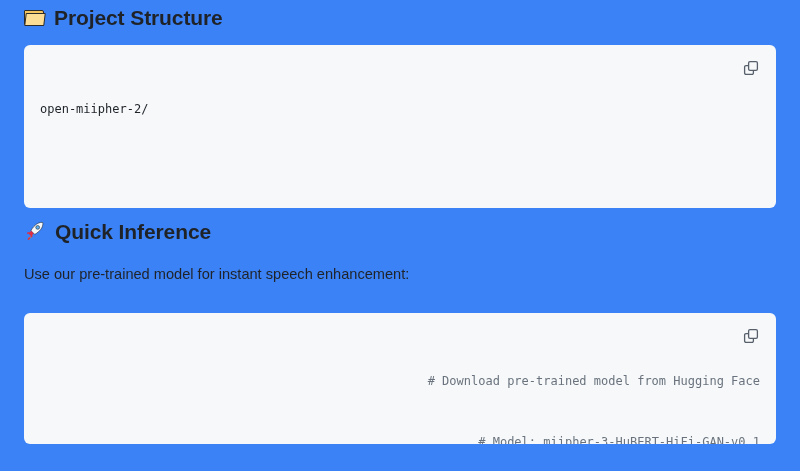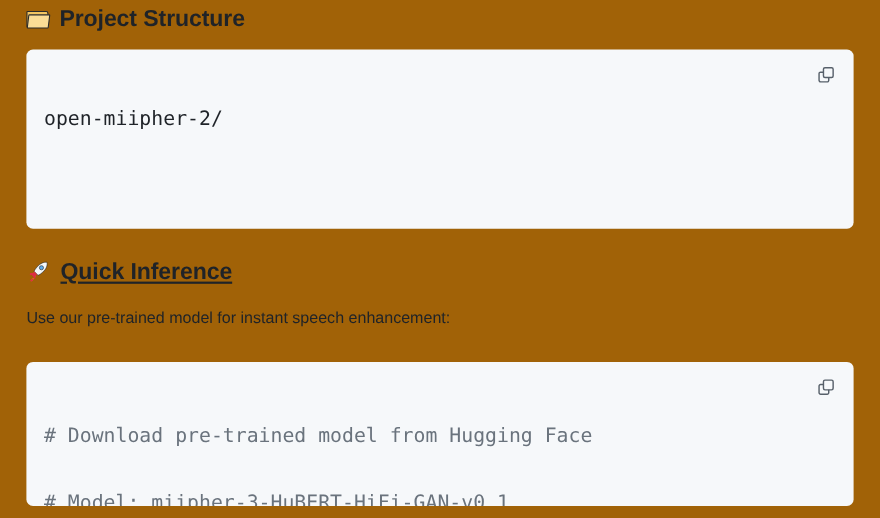--- a/index.html
+++ b/index.html
@@ -12,21 +12,21 @@
     overflow: hidden;
   }
   body {
     font-family: "Liberation Sans", sans-serif;
     color: #1f2328;
   }
   .page {
     width: 800px;
     height: 471px;
     position: relative;
-    background: #a16207;
+    background: #3b82f6;
     padding: 0 24px;
   }
   .section-heading {
     display: flex;
     align-items: center;
     gap: 9px;
     font-size: 21px;
     font-weight: 600;
     color: #1f2328;
     letter-spacing: -0.1px;
@@ -62,55 +62,55 @@
     position: relative;
     display: inline-block;
     flex: none;
   }
   .codeblock {
     position: relative;
     background: #f6f8fa;
     border-radius: 6px;
     padding: 14px 16px;
     font-family: "DejaVu Sans Mono", "Liberation Mono", monospace;
-    font-size: 18px;
+    font-size: 12px;
     line-height: 20.5px;
     color: #1f2328;
     white-space: pre;
     overflow: hidden;
   }
   #codeblock-structure {
     margin-top: 17px;
     height: 163px;
     padding-top: 13px;
   }
   #codeblock-inference {
     margin-top: 27px;
     height: 131px;
     padding-top: 17px;
   }
   .code-line { white-space: pre; }
-  .code-line.comment { color: #6a737d; }
+  .code-line.comment { color: #6a737d; text-align: right; }
   .code-line.cmd { color: #1f2328; }
   .copy-btn {
     position: absolute;
     top: 12px;
     right: 14px;
     width: 22px;
     height: 22px;
     display: flex;
     align-items: center;
     justify-content: center;
     cursor: pointer;
     background: transparent;
     border: none;
     padding: 0;
   }
   .copy-btn svg { display: block; }
-  #heading-inference { margin-top: 28px; text-decoration: underline; }
+  #heading-inference { margin-top: 12px; }
   .paragraph {
     margin-top: 22px;
     font-size: 14.6px;
     line-height: 1.5;
     color: #1f2328;
   }
 </style>
 </head>
 <body>
 

